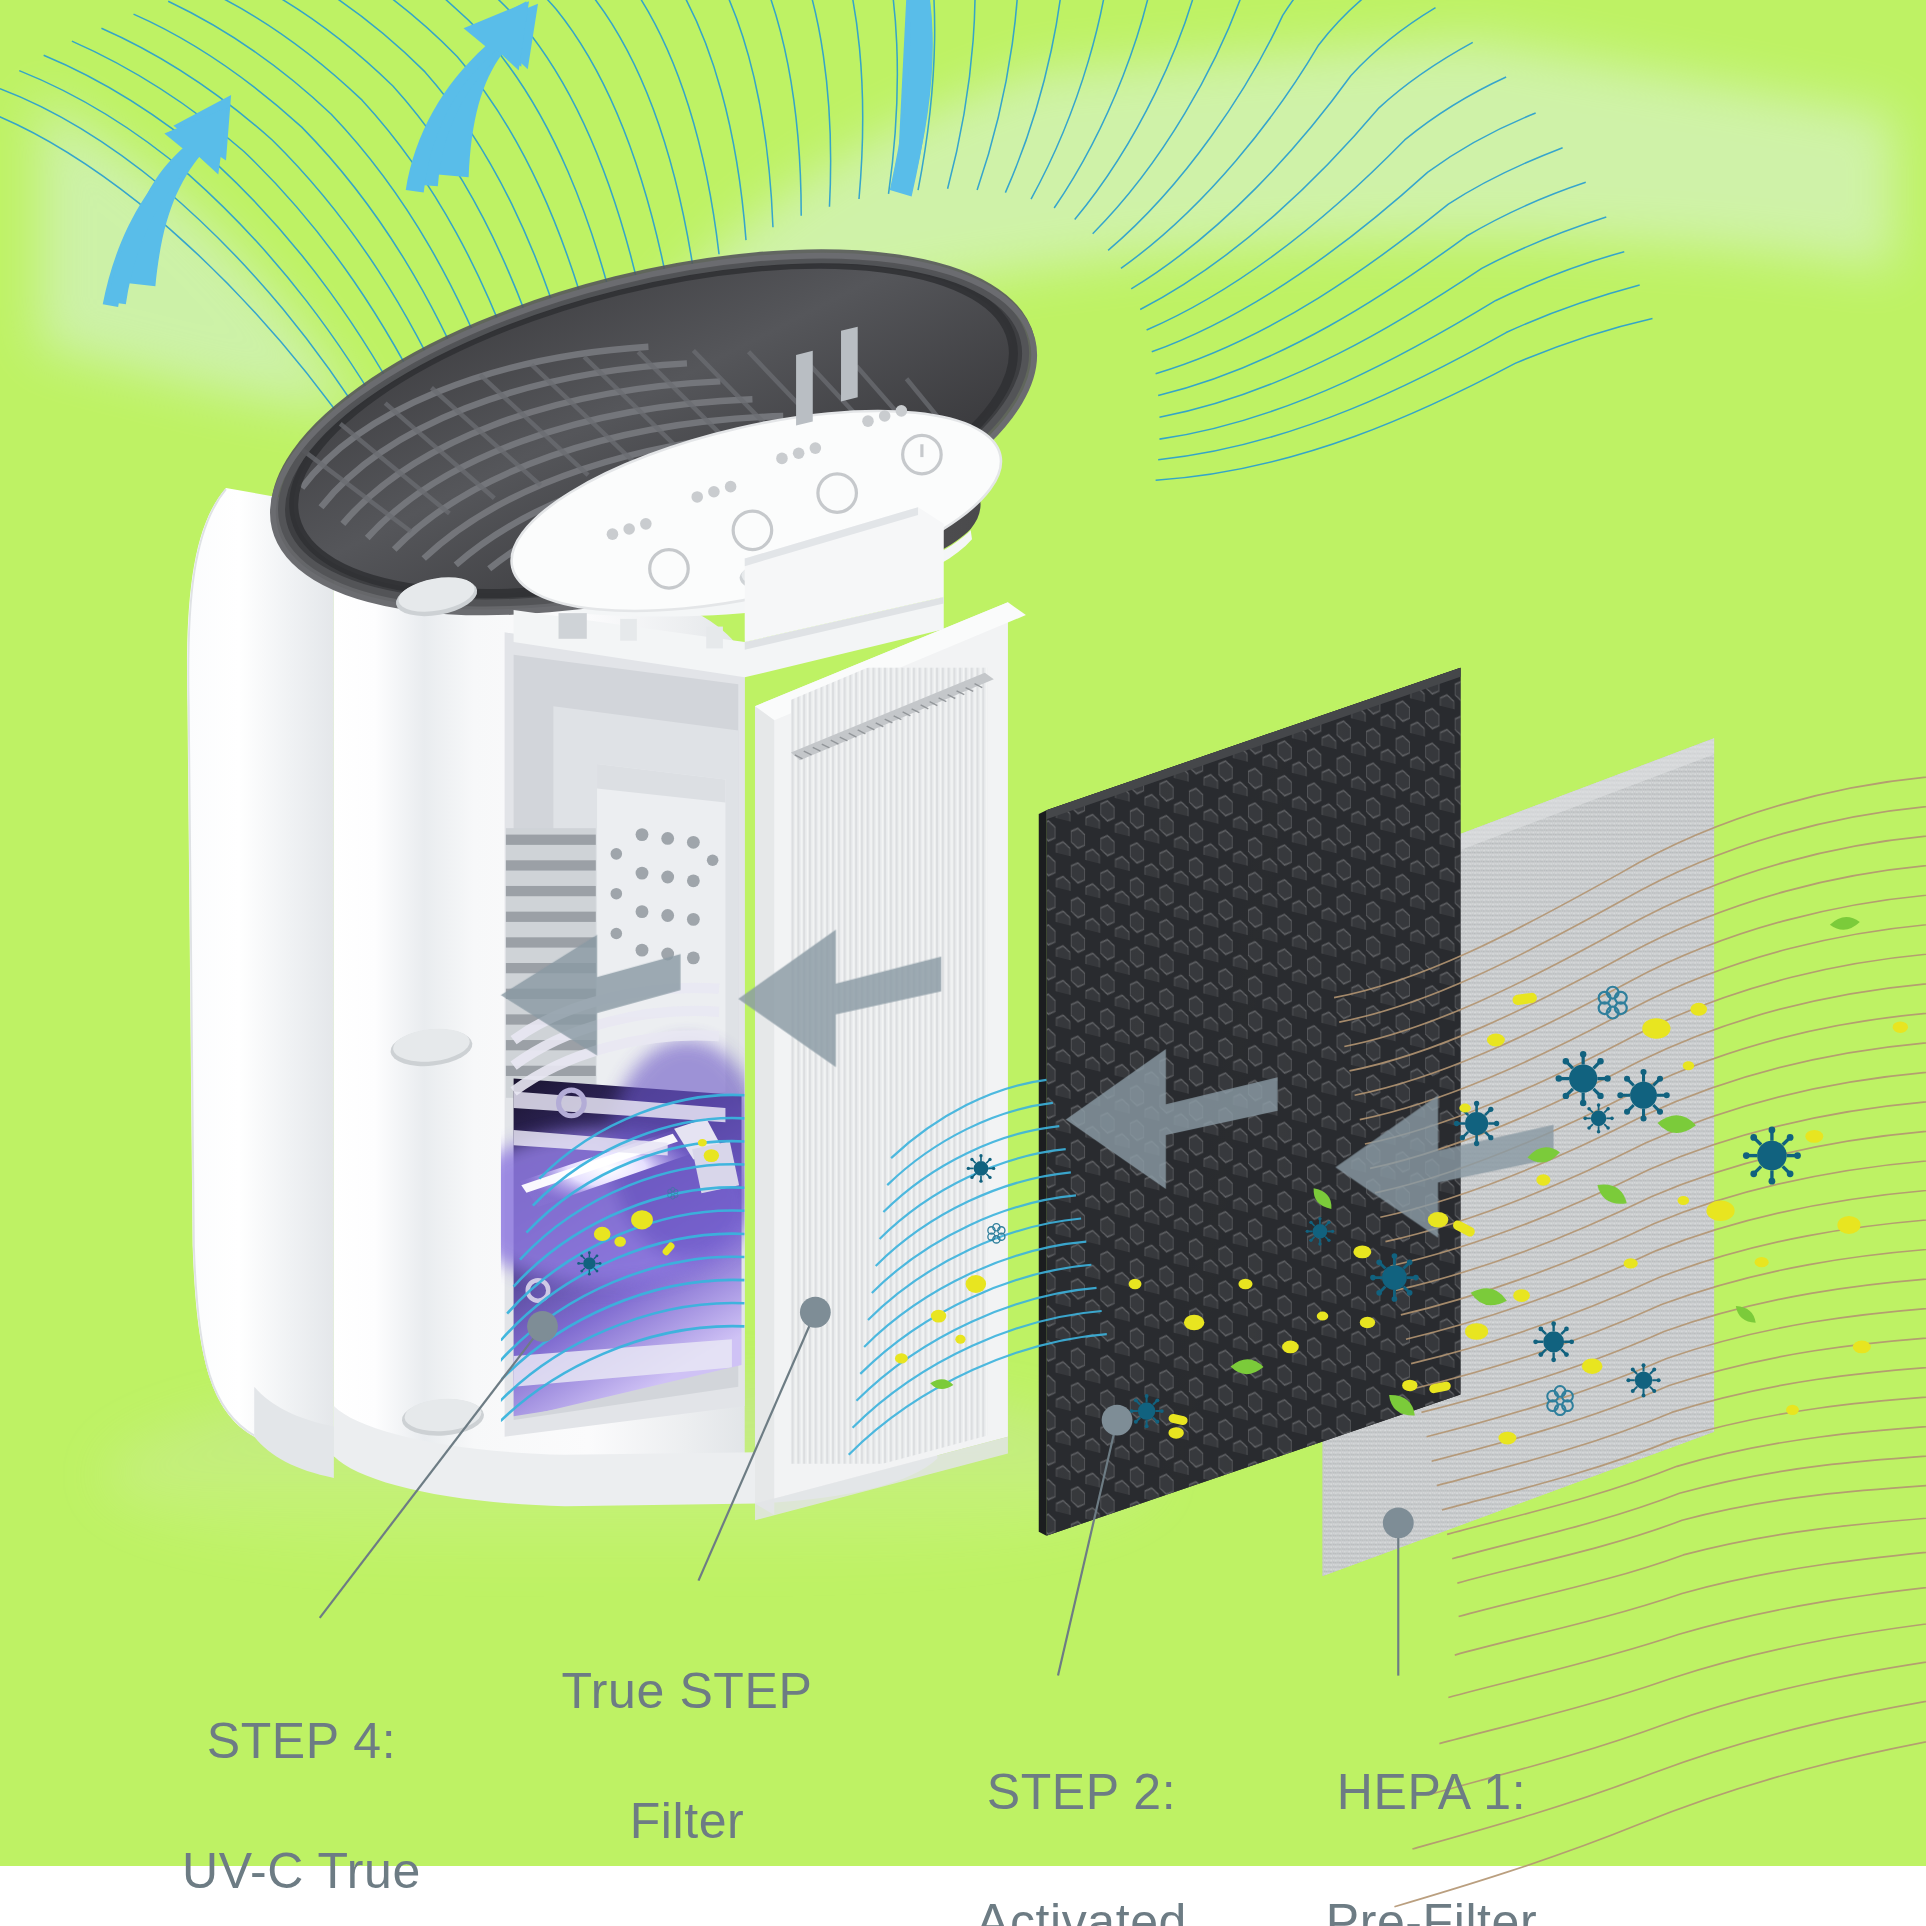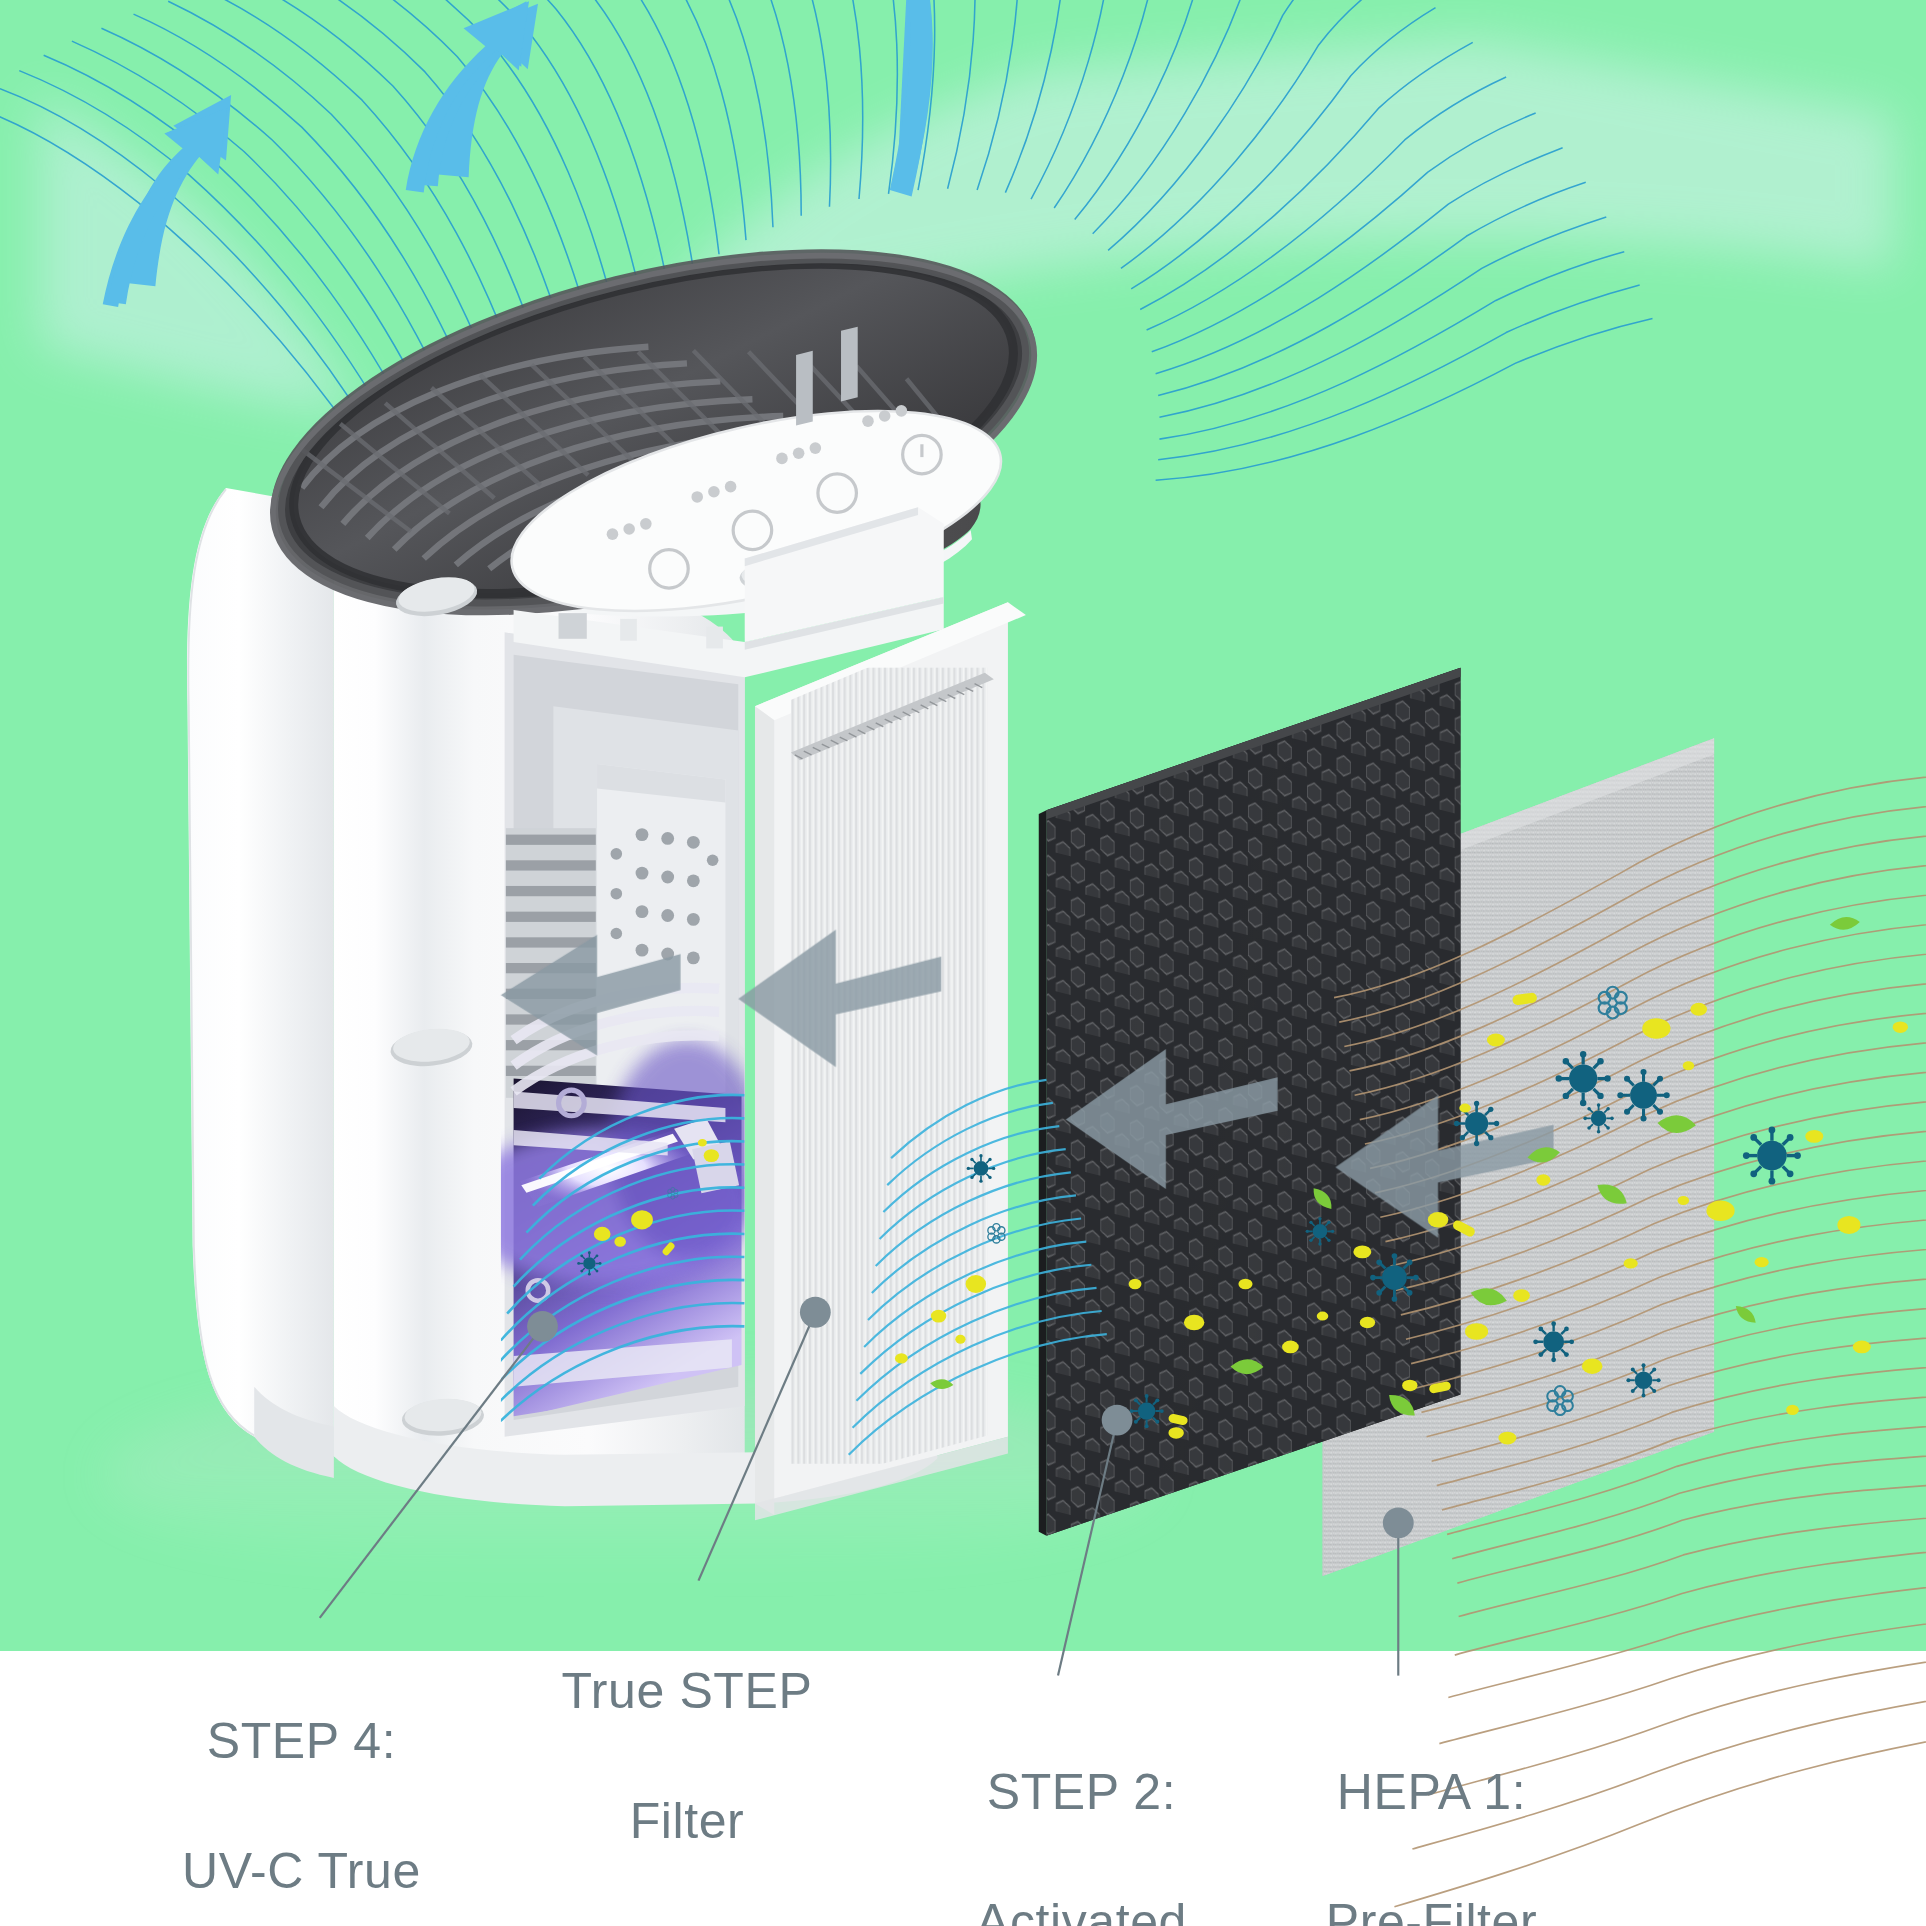--- a/index.html
+++ b/index.html
@@ -1,18 +1,18 @@
 <!DOCTYPE html>
 <html style="font-size:10.3px"><head>
 <meta charset="utf-8">
 <title>Air Purifier Filtration Diagram</title>
 <style>
   html,body{margin:0;padding:0;background:#fff;}
   body{width:1926px;height:1926px;overflow:hidden;font-family:"Liberation Sans",sans-serif;}
-  #stage{position:relative;width:1926px;height:1651px;background:#86efac;}
+  #stage{position:relative;width:1926px;height:1866px;background:#bef264;}
   #stage svg.layer{position:absolute;left:0;top:0;width:1926px;height:1926px;overflow:visible;}
   .lbl{position:absolute;color:#6d7c84;font-family:"Liberation Sans",sans-serif;font-weight:300;
        letter-spacing:0.6px;text-align:center;line-height:1.30;white-space:pre-line;}
   .lbl .ln{display:block;}
   .sz{font-size:50px;}
 </style>
 </head>
 <body>
 
 <div id="stage">

